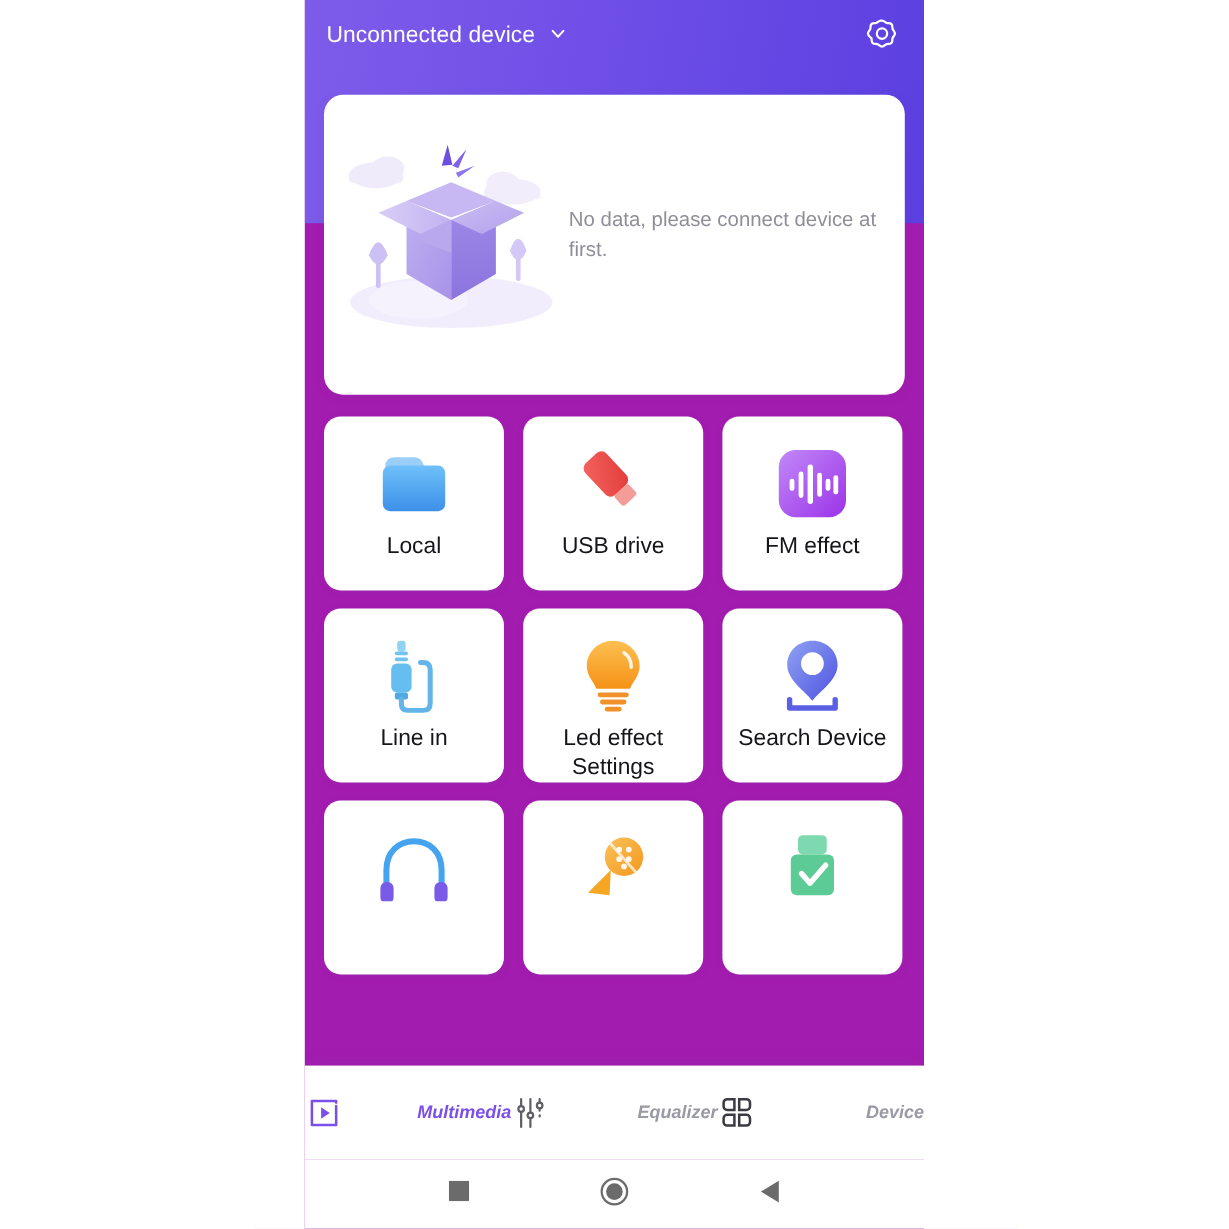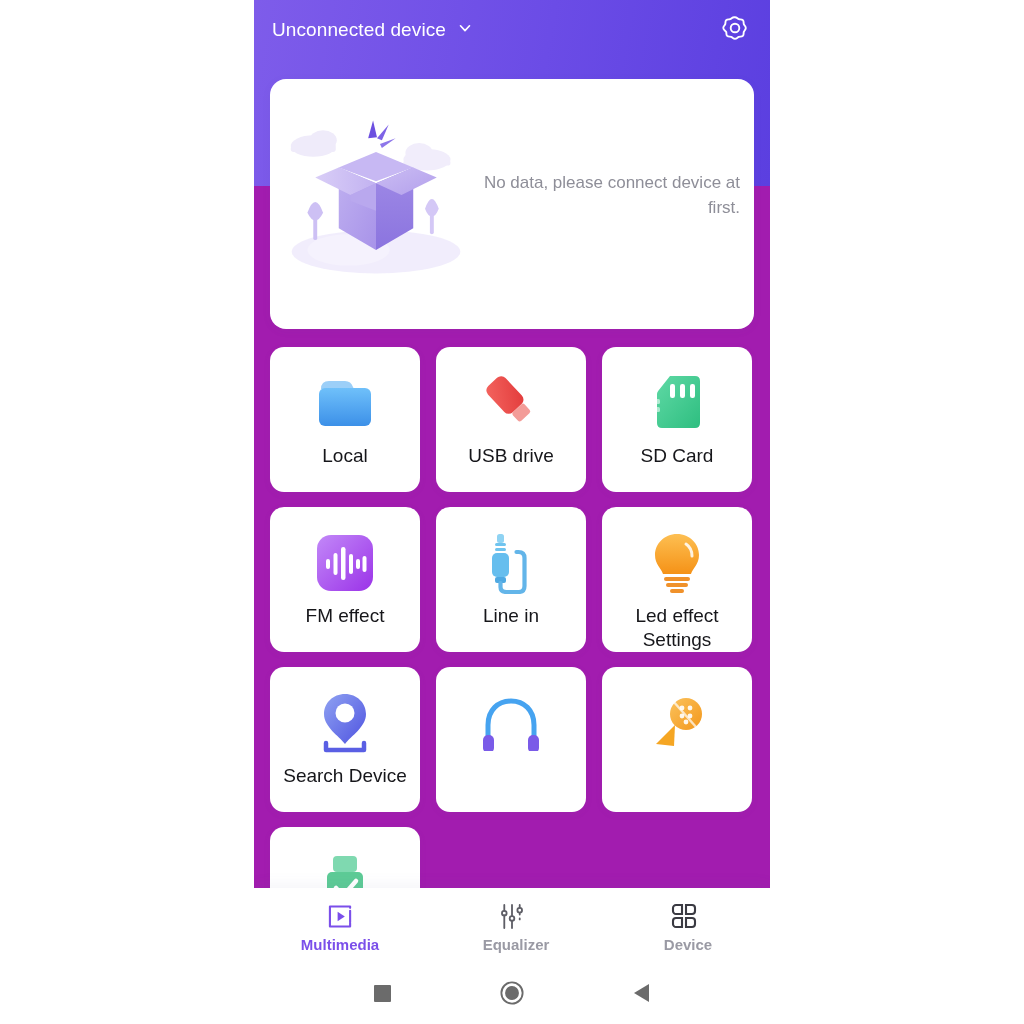--- a/index.html
+++ b/index.html
@@ -64,21 +64,21 @@
   }
   #empty-illustration {
     width: 196px; height: 190px;
     margin-left: 8px; margin-top: 22px;
     flex: none;
   }
   #empty-text {
     flex: 1;
     margin-top: 92px;
     margin-right: 14px;
-    text-align: right;
+    text-align: left;
     color: #8E8E98;
     font-size: 17px;
     line-height: 1.45;
   }
 
   
   #grid {
     position: absolute;
     left: 16px; top: 347px;
     width: 484px;
@@ -117,24 +117,25 @@
     position: absolute;
     left: 0; bottom: 58px;
     width: 516px; height: 78px;
     background: #ffffff;
     display: flex;
     align-items: center;
     box-shadow: 0 -3px 14px rgba(100,100,150,.07);
   }
   .tab {
     flex: 1;
-    display: flex; flex-direction: column;
-    align-items: center; justify-content: center;
+    display: flex; flex-direction: row;
+    align-items: center; justify-content: space-between;
     gap: 5px;
     cursor: pointer;
+    font-style: italic;
   }
   .tab-icon { width: 32px; height: 30px; display:flex; align-items:center; justify-content:center; }
   .tab-label { font-size: 15px; font-weight: bold; }
   .tab.active .tab-label { color: #7B4FEA; }
   .tab.inactive .tab-label { color: #9A9AA4; padding-left: 8px; }
 
   
   #sysnav {
     position: absolute;
     left: 0; bottom: 0;
@@ -273,39 +274,20 @@
             </defs>
           <g transform="rotate(-43 31 30)">
             <rect x="20" y="2" width="24" height="36" rx="6" fill="url(#gUsb)"></rect>
             <rect x="24" y="38" width="16" height="12" rx="2.5" fill="#F39C98"></rect>
           </g>
         </svg>
       </div>
       <div class="tile-label">USB drive</div>
     </div>
 
-    <div class="tile">
-      <div class="tile-icon">
-        <svg width="56" height="60" viewBox="0 0 56 60">
-          <defs>
-              <linearGradient id="gSd" x1="0" y1="0" x2="1" y2="1">
-            <stop offset="0" stop-color="#5FD9A5"></stop>
-                <stop offset="1" stop-color="#2EBE80"></stop>
-              </linearGradient>
-            </defs>
-          <path d="M21 3 h25 q5 0 5 5 v42 q0 5 -5 5 H13 q-5 0 -5 -5 V21 q0 -2 1.5 -3.5 Z" fill="url(#gSd)"></path>
-          <rect x="5" y="26" width="6" height="5" rx="1.5" fill="#ffffff" opacity=".55"></rect>
-          <rect x="5" y="34" width="6" height="5" rx="1.5" fill="#ffffff" opacity=".55"></rect>
-          <rect x="21" y="11" width="5" height="14" rx="2.2" fill="#ffffff"></rect>
-          <rect x="31" y="11" width="5" height="14" rx="2.2" fill="#ffffff"></rect>
-          <rect x="41" y="11" width="5" height="14" rx="2.2" fill="#ffffff"></rect>
-        </svg>
-      </div>
-      <div class="tile-label">SD Card</div>
-    </div>
 
     <div class="tile">
       <div class="tile-icon">
         <svg width="58" height="58" viewBox="0 0 58 58">
           <defs>
               <linearGradient id="gFm" x1="0" y1="0" x2="1" y2="1">
             <stop offset="0" stop-color="#C288F8"></stop>
                 <stop offset="1" stop-color="#9B33E8"></stop>
               </linearGradient>
             </defs>

